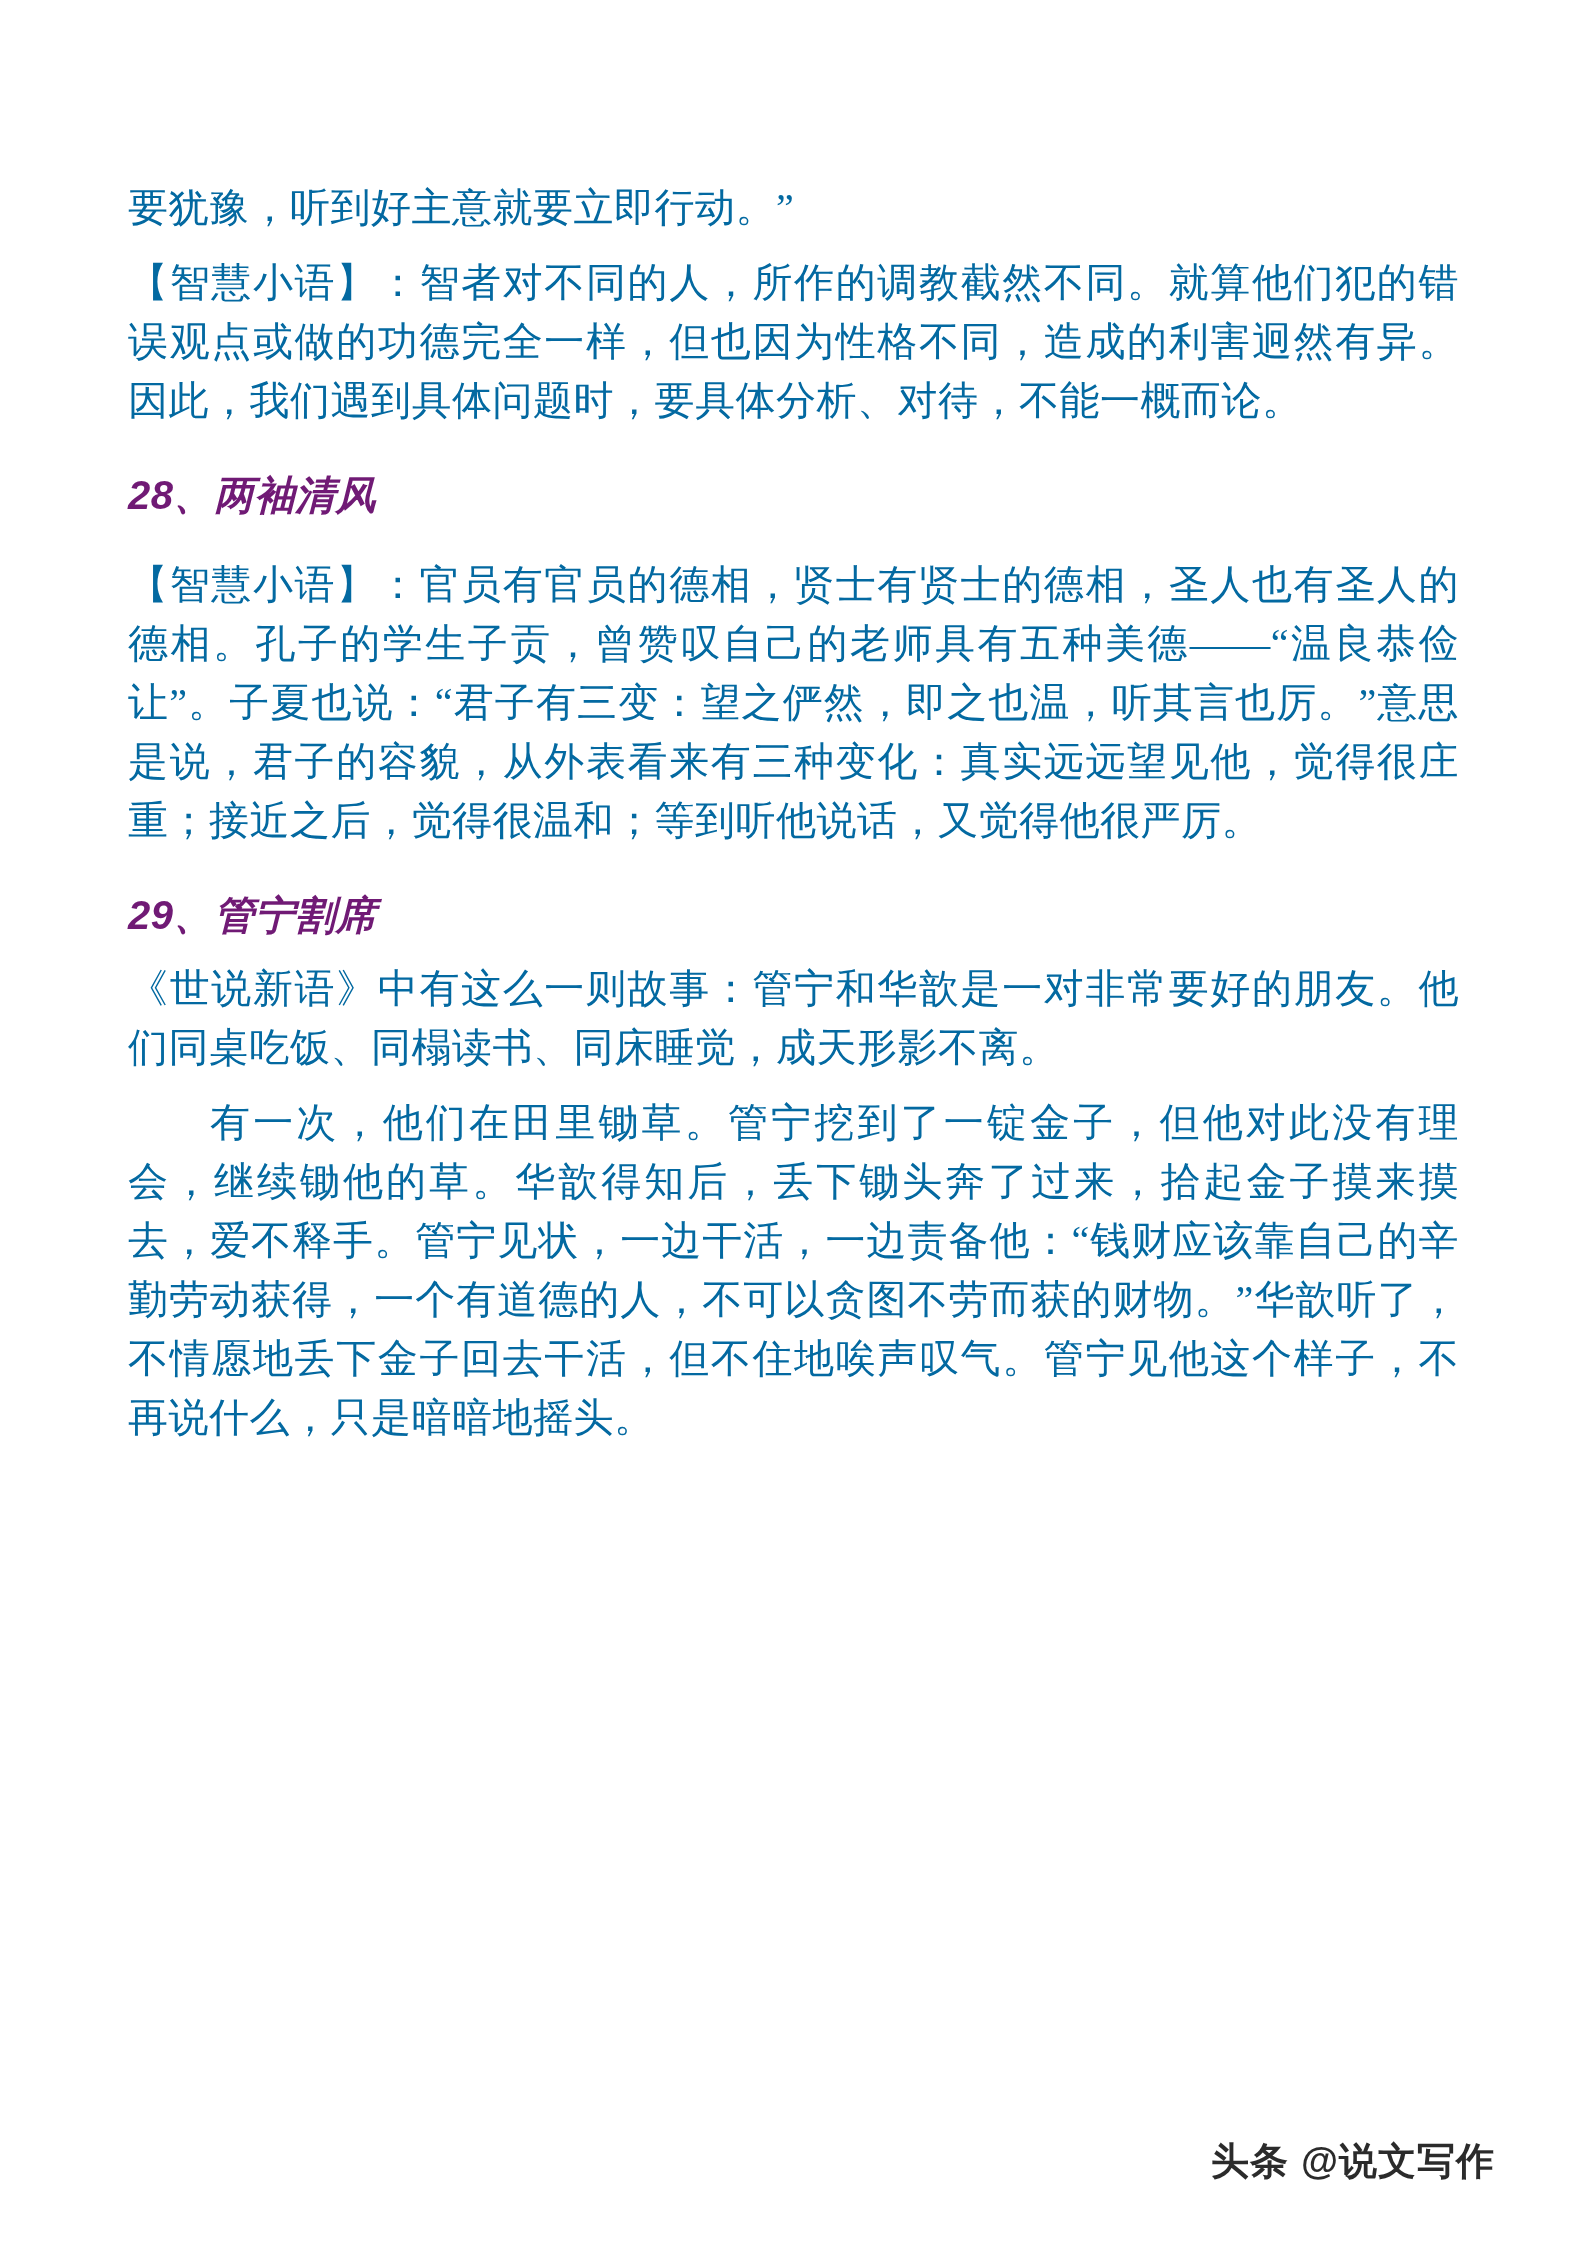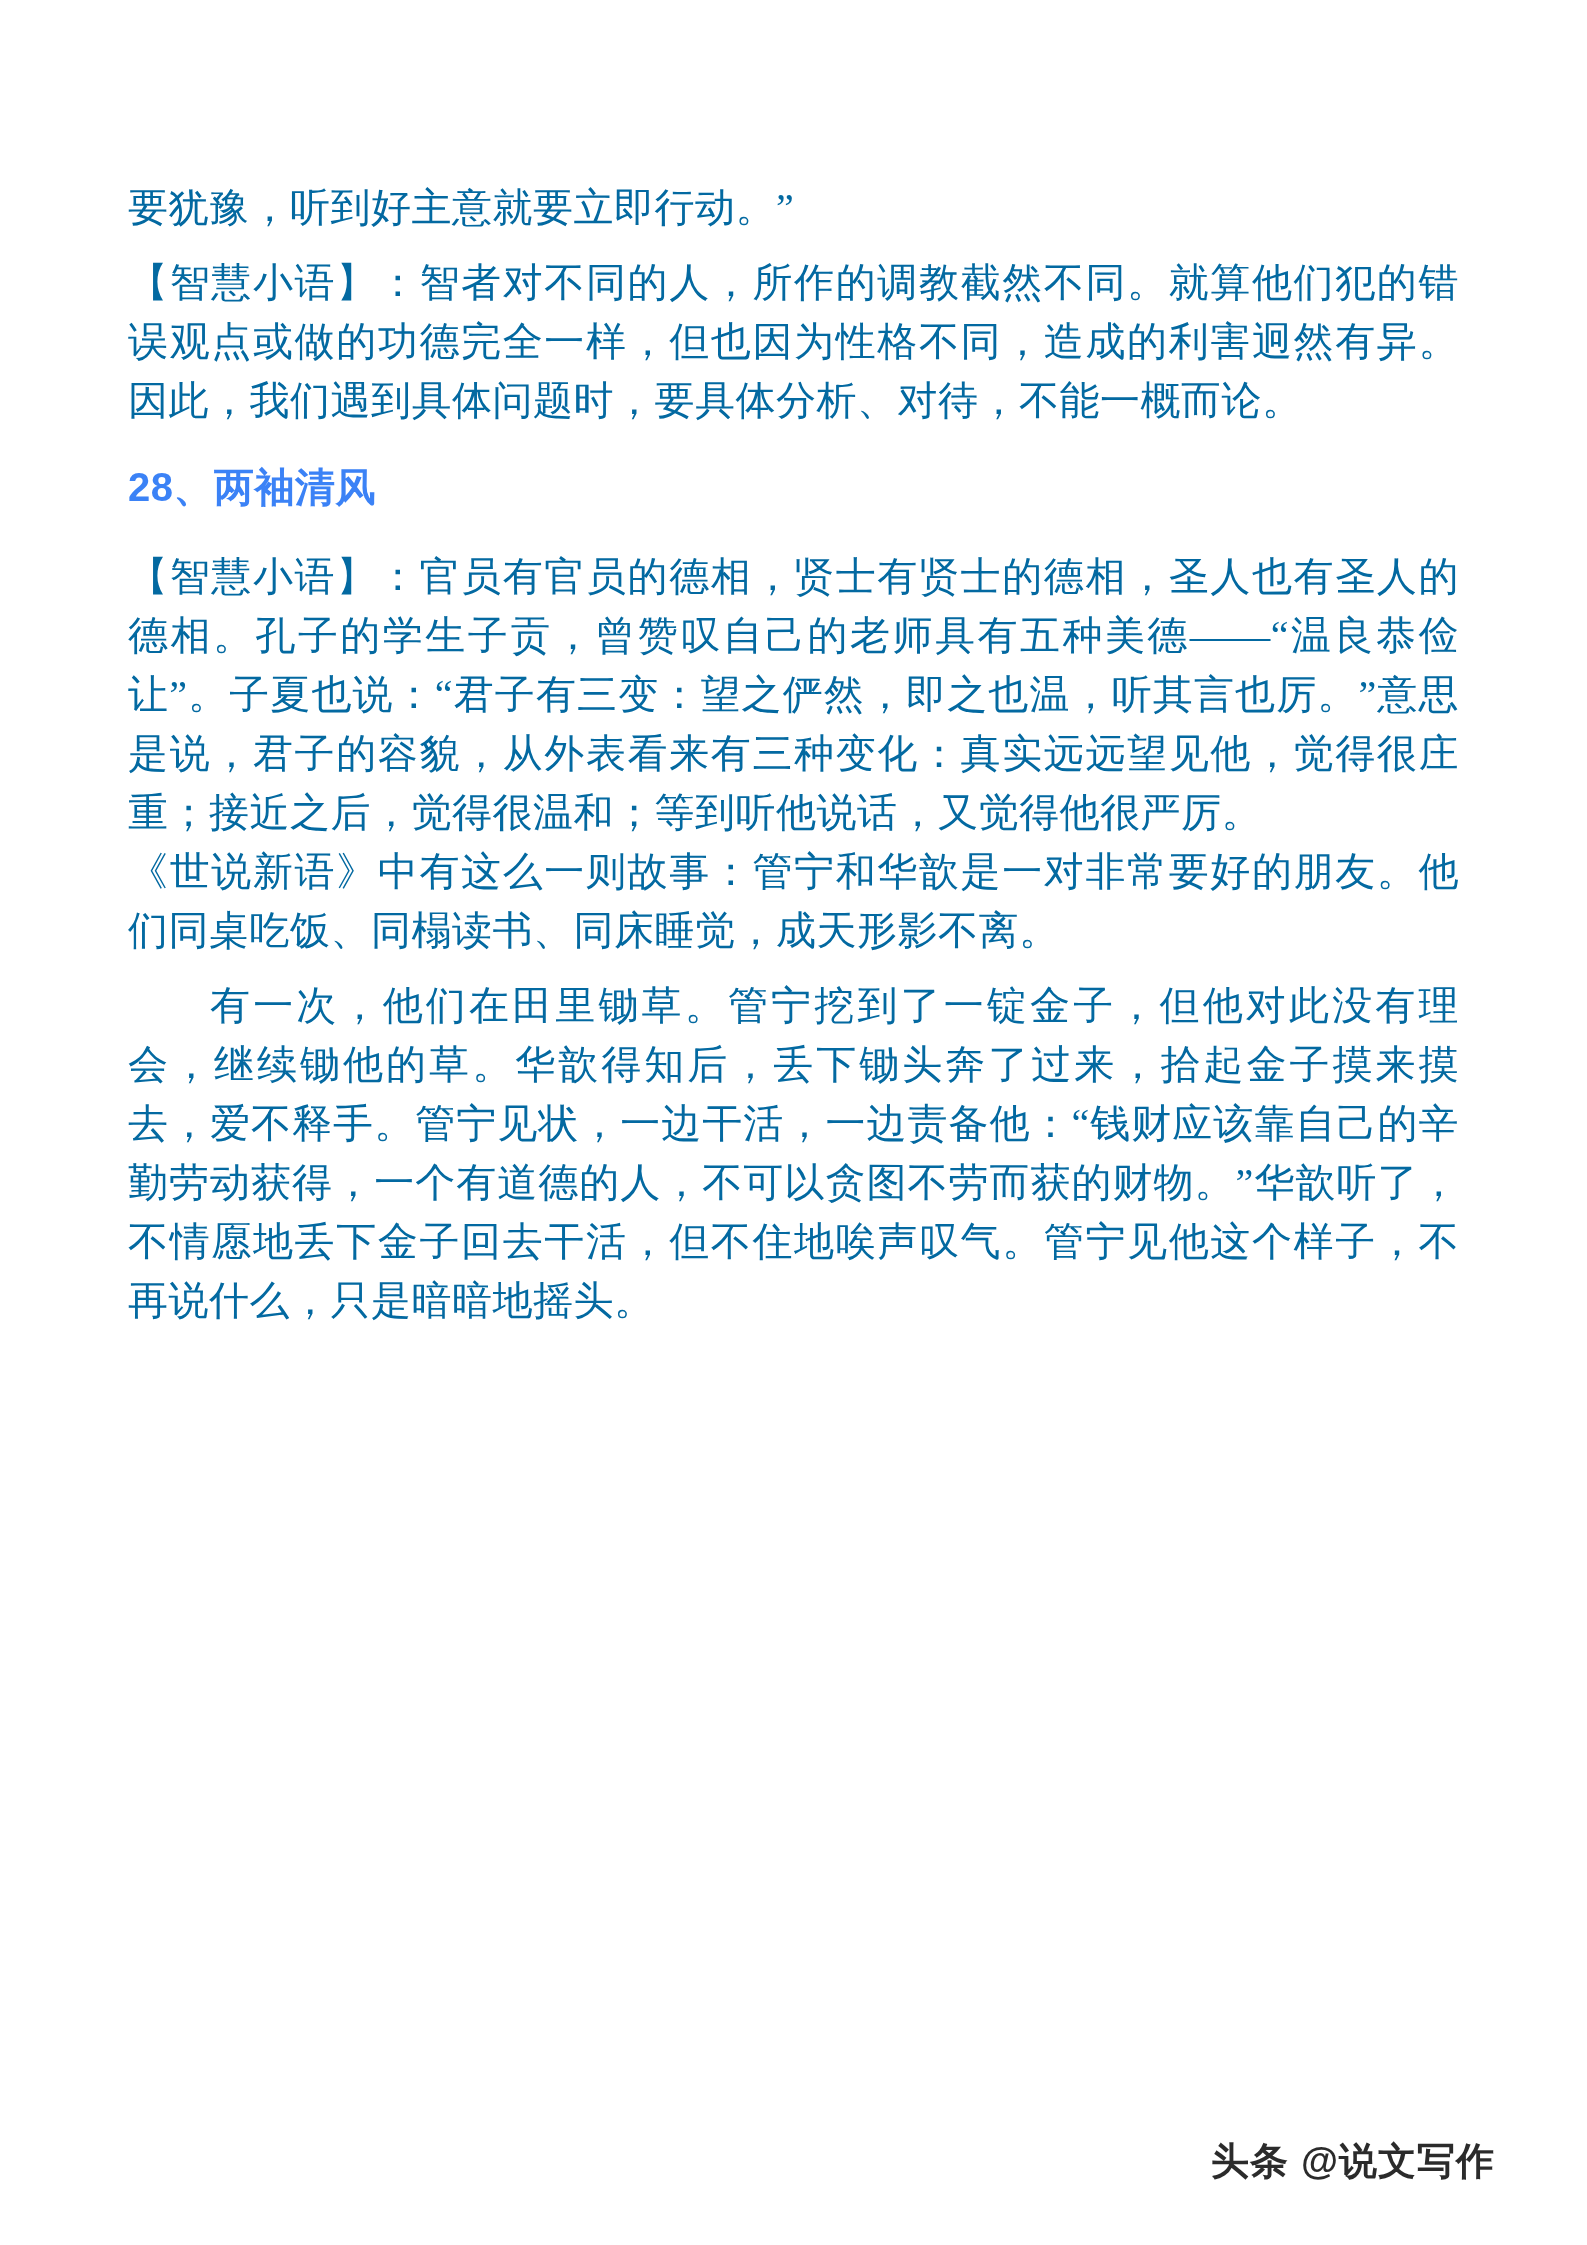--- a/index.html
+++ b/index.html
@@ -30,26 +30,27 @@
     line-height: 59px;
     letter-spacing: 0.5px;
     text-align: justify;
     text-justify: inter-ideograph;
   }
   .para-indent {
     text-indent: 82px;
   }
   
   .heading {
-    margin: 28px 0 14px 0;
+    margin: 36px 0 14px 0;
     font-size: 40px;
     line-height: 58px;
     font-weight: bold;
-    color: #3b82f6;
+    color: #701a75;
     letter-spacing: 0.5px;
+    font-style: italic;
   }
   .heading .num {
     font-family: "Liberation Sans", sans-serif;
     font-weight: bold;
   }
   .gap-sm { height: 16px; }
 
   
   .watermark {
     position: absolute;
@@ -83,20 +84,23 @@
 
     <div class="heading">
       <span class="num">28、</span><span>两袖清风</span>
     </div>
 
 
     <div class="gap-sm"></div>
 
     <p class="para">【智慧小语】：官员有官员的德相，贤士有贤士的德相，圣人也有圣人的德相。孔子的学生子贡，曾赞叹自己的老师具有五种美德——“温良恭俭让”。子夏也说：“君子有三变：望之俨然，即之也温，听其言也厉。”意思是说，君子的容貌，从外表看来有三种变化：真实远远望见他，觉得很庄重；接近之后，觉得很温和；等到听他说话，又觉得他很严厉。</p>
 
+    <div class="heading">
+      <span class="num">29、</span><span>管宁割席</span>
+    </div>
 
     <p class="para">《世说新语》中有这么一则故事：管宁和华歆是一对非常要好的朋友。他们同桌吃饭、同榻读书、同床睡觉，成天形影不离。</p>
 
     <div class="gap-sm"></div>
 
     <p class="para para-indent">有一次，他们在田里锄草。管宁挖到了一锭金子，但他对此没有理会，继续锄他的草。华歆得知后，丢下锄头奔了过来，拾起金子摸来摸去，爱不释手。管宁见状，一边干活，一边责备他：“钱财应该靠自己的辛勤劳动获得，一个有道德的人，不可以贪图不劳而获的财物。”华歆听了，不情愿地丢下金子回去干活，但不住地唉声叹气。管宁见他这个样子，不再说什么，只是暗暗地摇头。</p>
 
     <div class="gap-sm"></div>
 
 

